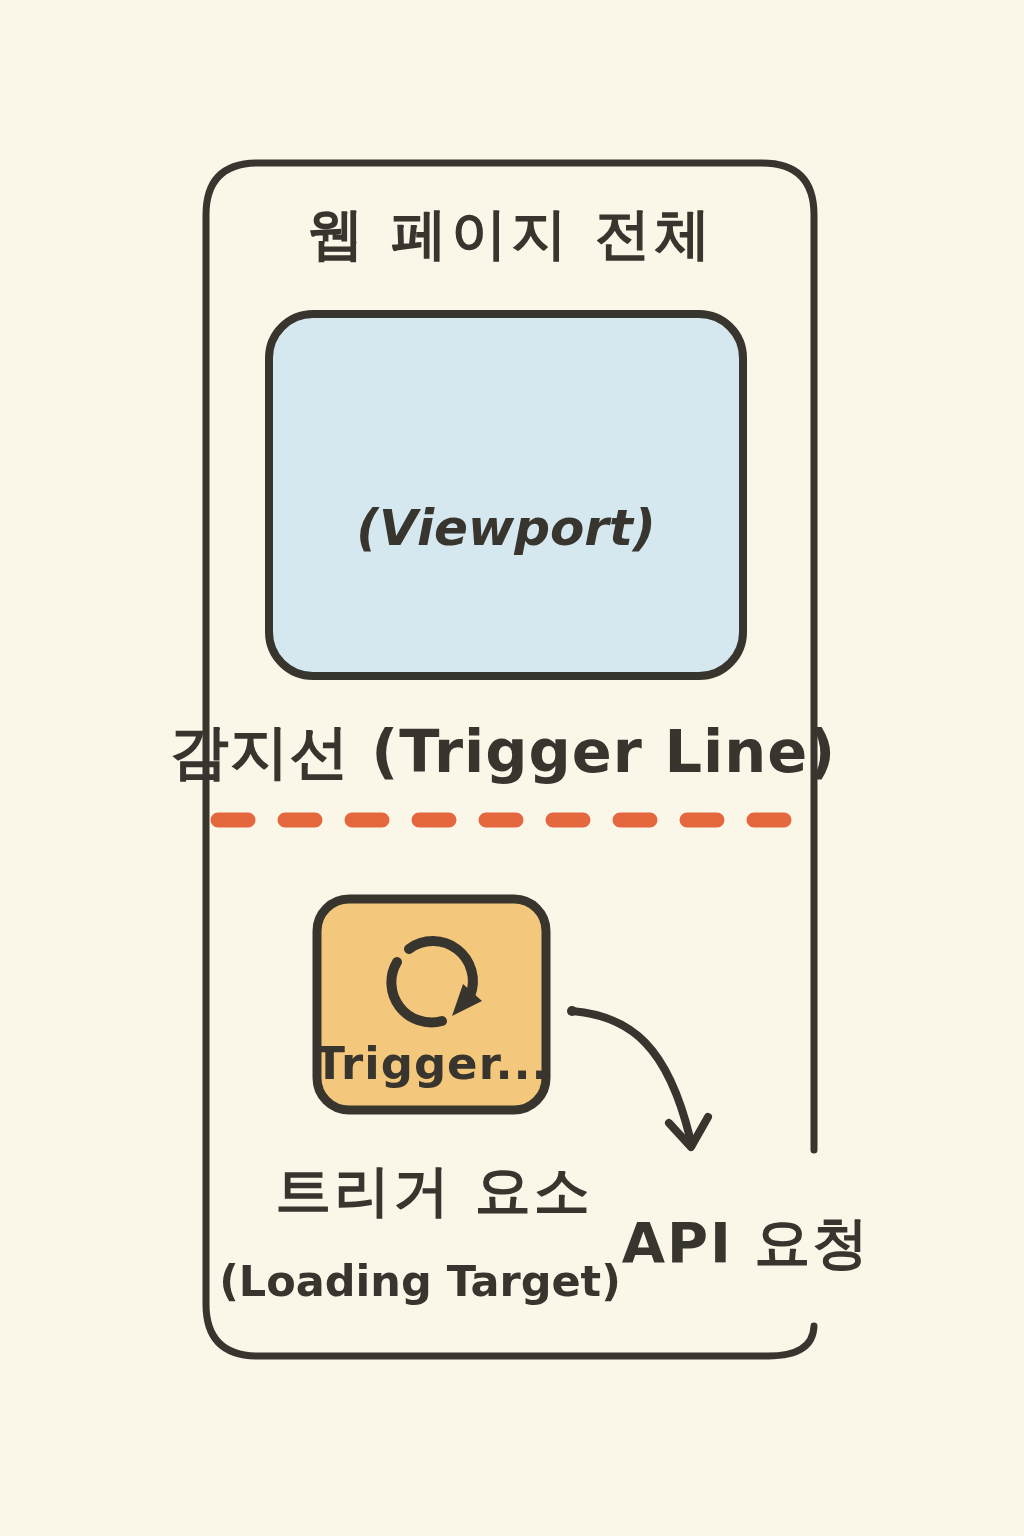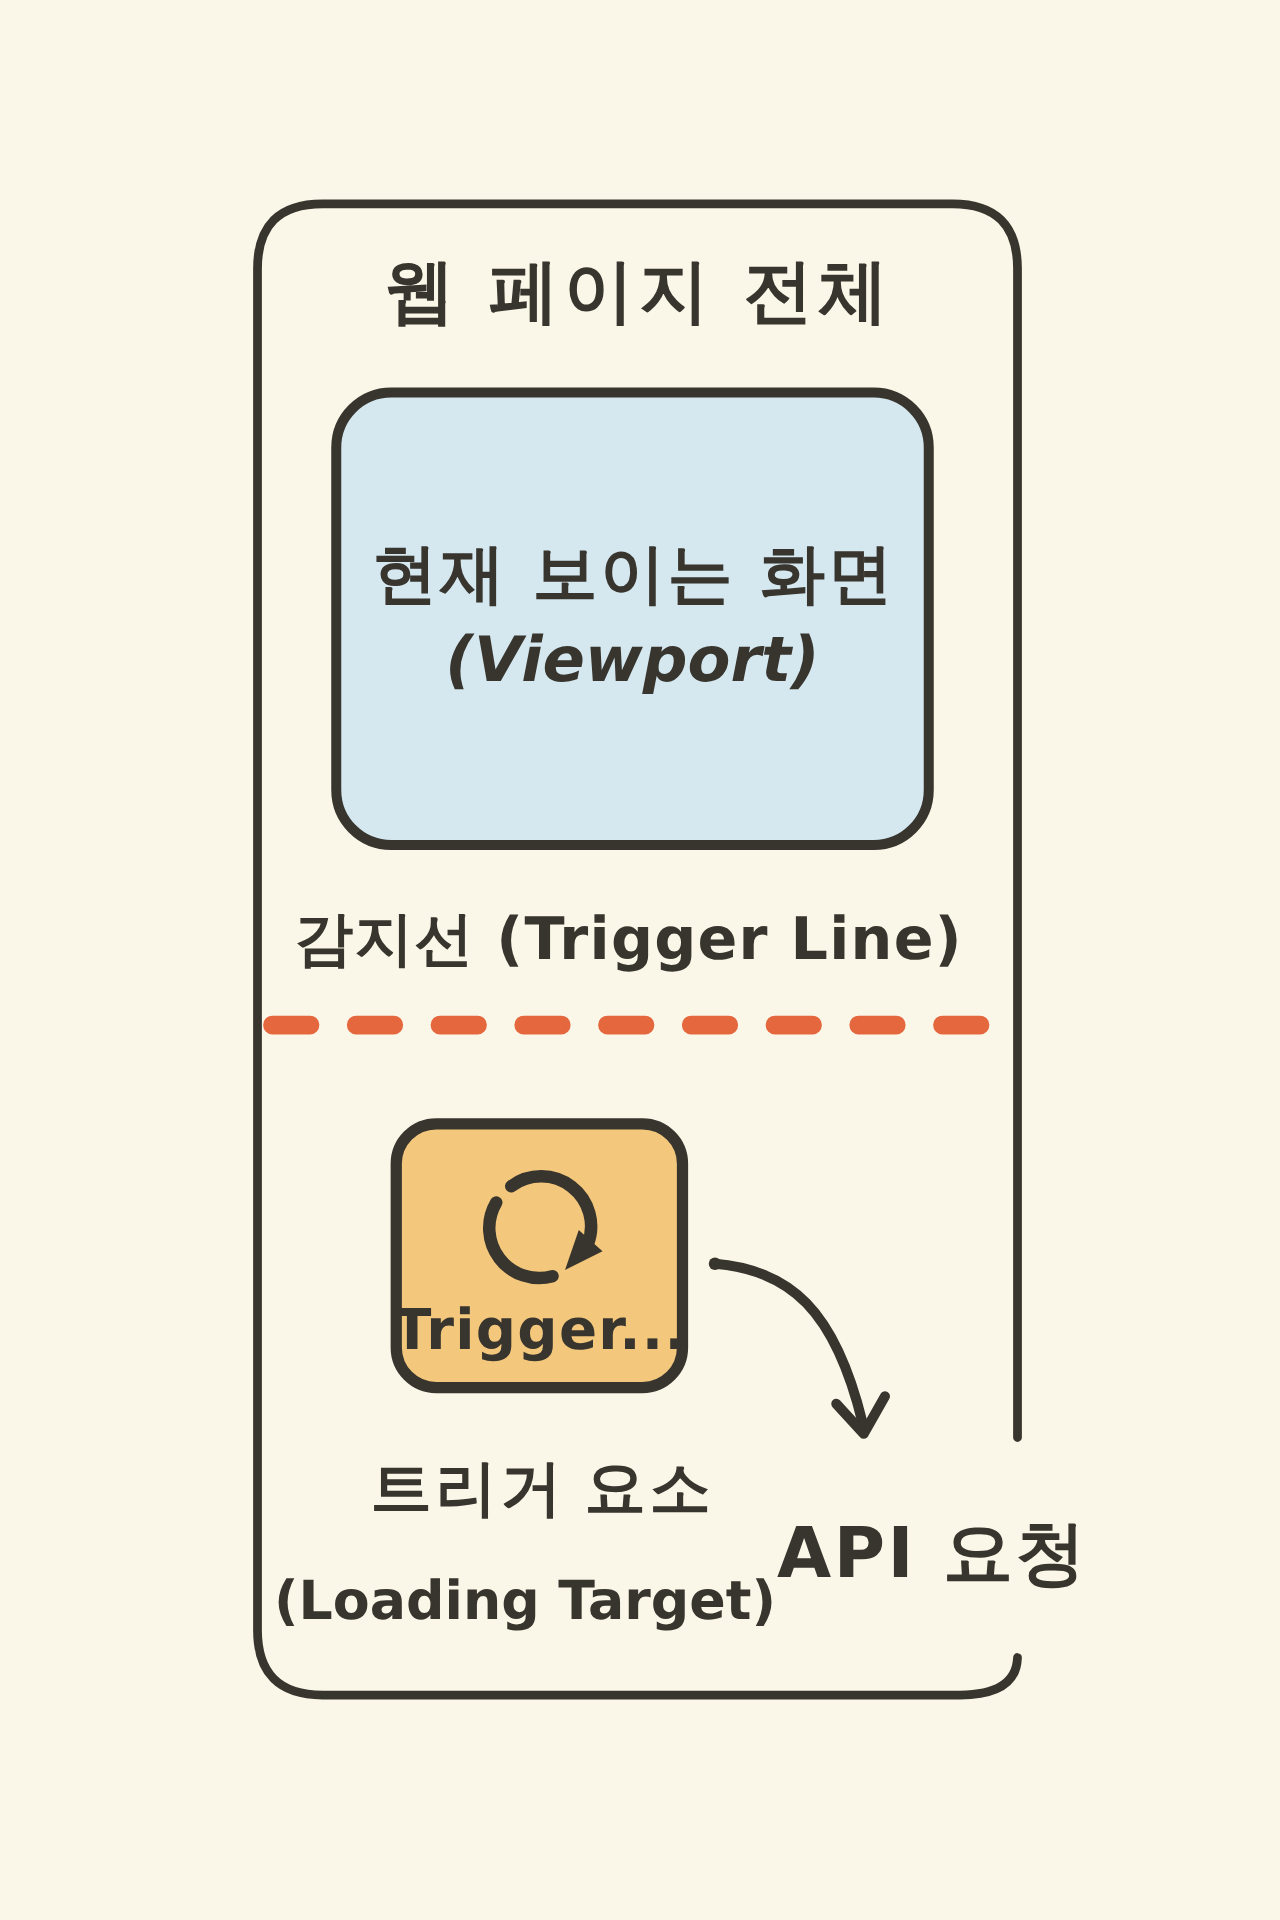--- a/index.html
+++ b/index.html
@@ -9,23 +9,23 @@
   body{background:var(--bg);font-family:"DejaVu Sans","Liberation Sans",sans-serif;}
   .stage{position:relative;width:1024px;height:1536px;background:var(--bg);overflow:hidden;}
   .stage svg{position:absolute;left:0;top:0;}
   .ink-stroke{stroke:var(--ink);fill:none;stroke-linecap:round;stroke-linejoin:round;}
   .ink-fill{fill:var(--ink);stroke:none;}
   .t{position:absolute;transform:translate(-50%,-50%);color:var(--ink);
      font-weight:700;white-space:nowrap;text-align:left;line-height:1.1;}
   .t-title{font-size:56px;letter-spacing:4px;}
   .t-vp1{font-size:52px;letter-spacing:2px;}
   .t-vp2{font-size:50px;font-style:italic;}
-  .t-trigger{font-size:47px;letter-spacing:1px;}
+  .t-trigger{font-size:59px;letter-spacing:1px;}
   .t-loading{font-size:45px;letter-spacing:1px;}
-  .t-obs1{font-size:49px;letter-spacing:3px;font-family:Liberation Serif, serif;}
+  .t-obs1{font-size:56px;letter-spacing:3px;}
   .t-obs2{font-size:43px;}
   .t-api1{font-size:56px;letter-spacing:2px;}
   .t-api2{font-size:53px;letter-spacing:2px;}
 </style>
 </head>
 <body>
 
 <div class="stage">
 
   <svg width="1024" height="1536" viewBox="0 0 1024 1536">
@@ -45,21 +45,20 @@
     </g>
 
     <g>
       <circle class="ink-fill" cx="572" cy="1011" r="5"></circle>
       <path class="ink-stroke" stroke-width="8" d="M 572 1011 C 632 1016 668 1048 690 1138"></path>
       <path class="ink-stroke" stroke-width="8" d="M 669 1123 L 691 1147 L 708 1117"></path>
     </g>
   </svg>
 
   <div class="t t-title" style="left:511px;top:234px">웹 페이지 전체</div>
-  <div class="t t-vp1" style="left:507px;top:460px">현재 보이는 화면</div>
   <div class="t t-vp2" style="left:506px;top:528px">(Viewport)</div>
   <div class="t t-trigger" style="left:503px;top:752px">감지선 (Trigger Line)</div>
   <div class="t t-loading" style="left:432px;top:1064px">Trigger...</div>
   <div class="t t-obs1" style="left:434px;top:1191px">트리거 요소</div>
   <div class="t t-obs2" style="left:420px;top:1282px">(Loading Target)</div>
   <div class="t t-api1" style="left:746px;top:1243px">API 요청</div>
 
 </div>
 
 </body></html>

